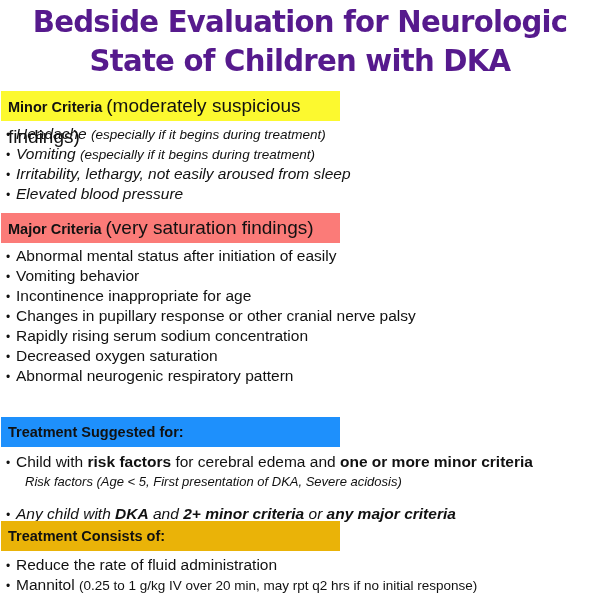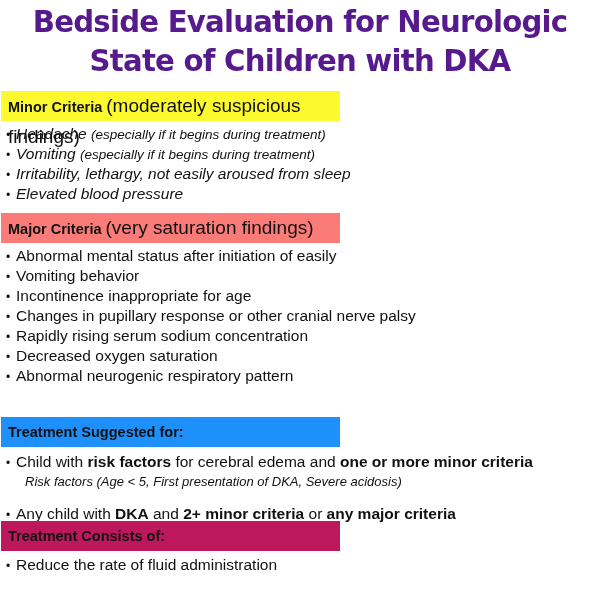--- a/index.html
+++ b/index.html
@@ -50,21 +50,22 @@
   <li><span class="bullet">•</span><span>Decreased oxygen saturation</span></li>
   <li><span class="bullet">•</span><span>Abnormal neurogenic respiratory pattern</span></li>
 </ul>
 
 <div class="band" style="top:417px; background:#1e90fc;">
   <b>Treatment Suggested for:</b>
 </div>
 <ul class="list" style="top:452px;">
   <li><span class="bullet">•</span><span>Child with </span><b>risk factors</b><span> for cerebral edema and </span><b>one or more minor criteria</b></li>
   <li class="riskline">Risk factors (Age &lt; 5, First presentation of DKA, Severe acidosis)</li>
-  <li style="margin-top:12px;"><span class="bullet">•</span><span>Any child with </span><b>DKA</b><span> and </span><b>2+ minor criteria</b><span> or </span><b>any major criteria</b></li>
+  <li style="margin-top:12px;font-style:italic;"><span class="bullet">•</span><span>Any child with </span><b>DKA</b><span> and </span><b>2+ minor criteria</b><span> or </span><b>any major criteria</b></li>
 </ul>
 
-<div class="band" style="top:521px; background:#be185d;">
+<div class="band" style="top:521px; background:#eab308;">
   <b>Treatment Consists of:</b>
 </div>
 <ul class="list" style="top:555px;">
   <li><span class="bullet">•</span><span>Reduce the rate of fluid administration</span></li>
+  <li><span class="bullet">•</span><span>Mannitol </span><span class="paren">(0.25 to 1 g/kg IV over 20 min, may rpt q2 hrs if no initial response)</span></li>
 </ul>
 
 </body></html>

